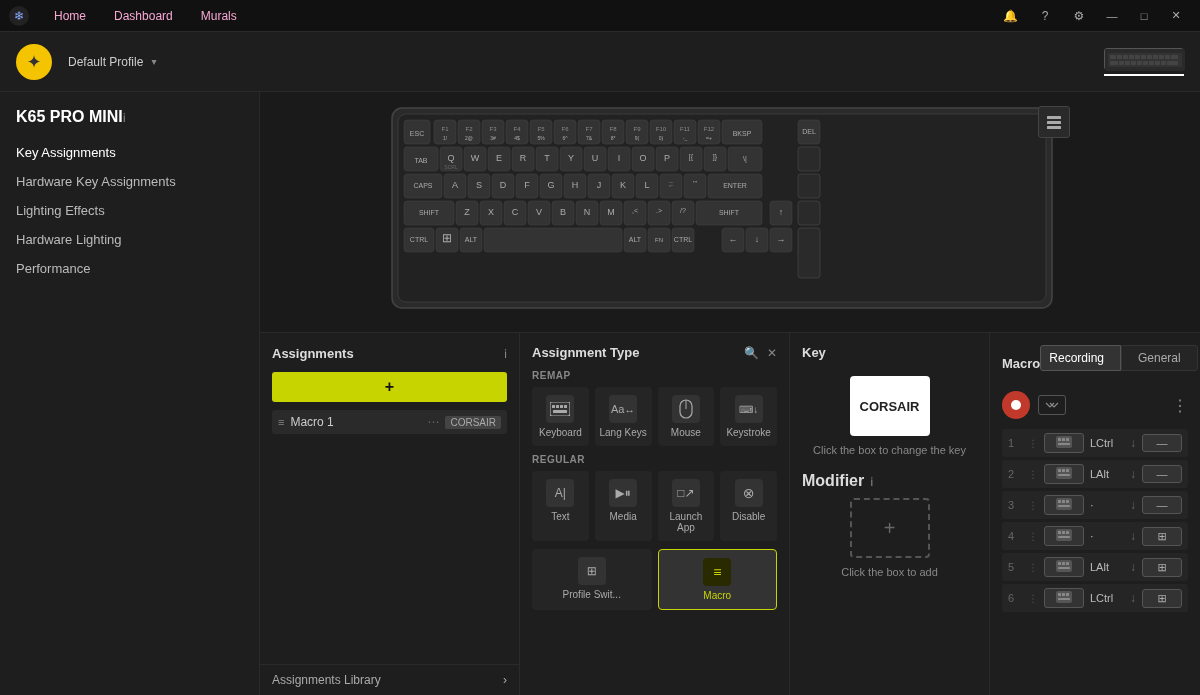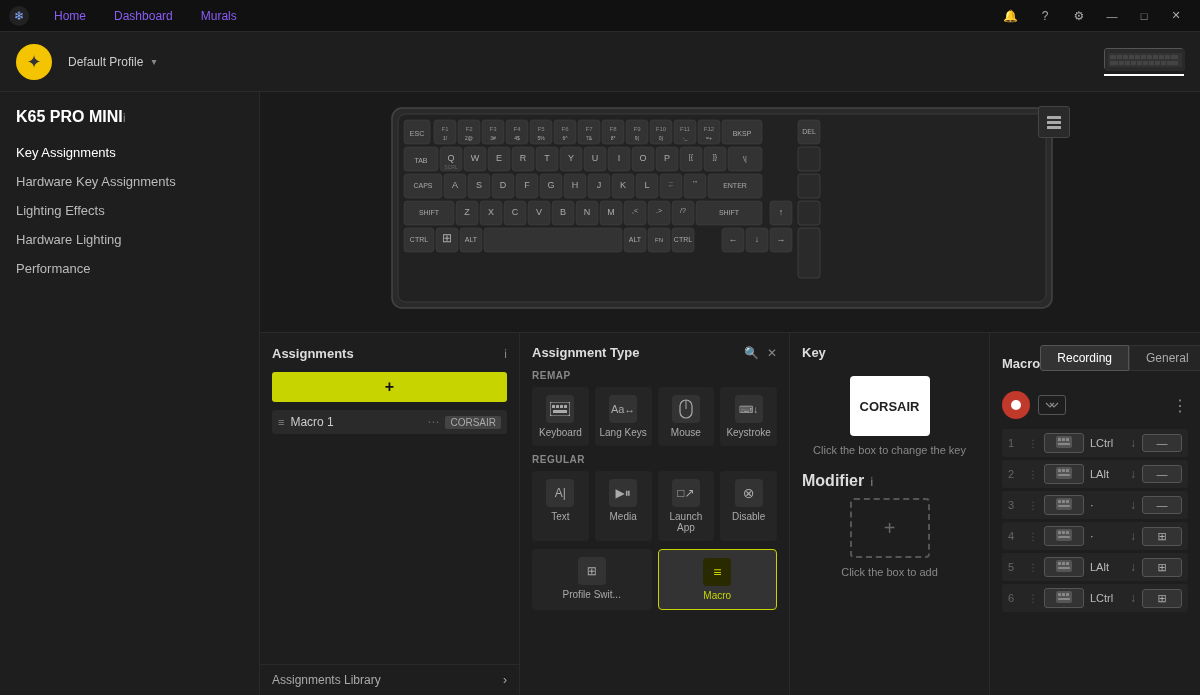--- a/index.html
+++ b/index.html
@@ -27,21 +27,21 @@
       width: 22px;
       height: 22px;
       margin-right: 8px;
     }
     .nav-item {
       padding: 4px 12px;
       height: 32px;
       display: flex;
       align-items: center;
       cursor: pointer;
-      color: #8b5cf6;
+      color: #f9a8d4;
       font-size: 12px;
     }
     .nav-spacer { flex: 1; }
     .nav-icons {
       display: flex;
       gap: 8px;
       align-items: center;
     }
     .nav-icon-btn {
       width: 26px;
@@ -404,20 +404,21 @@
       background: #252525;
       border: 1px solid #333;
       cursor: pointer;
       color: #aaa;
       font-size: 12px;
     }
     .macro-tab.active {
       background: #333;
       color: #fff;
       border-color: #555;
+      padding-left: 8px;
     }
     .macro-tab:first-child { border-radius: 3px 0 0 3px; }
     .macro-tab:last-child { border-radius: 0 3px 3px 0; }
     .macro-controls {
       display: flex;
       align-items: center;
       gap: 8px;
       margin-bottom: 10px;
     }
     .record-btn {

